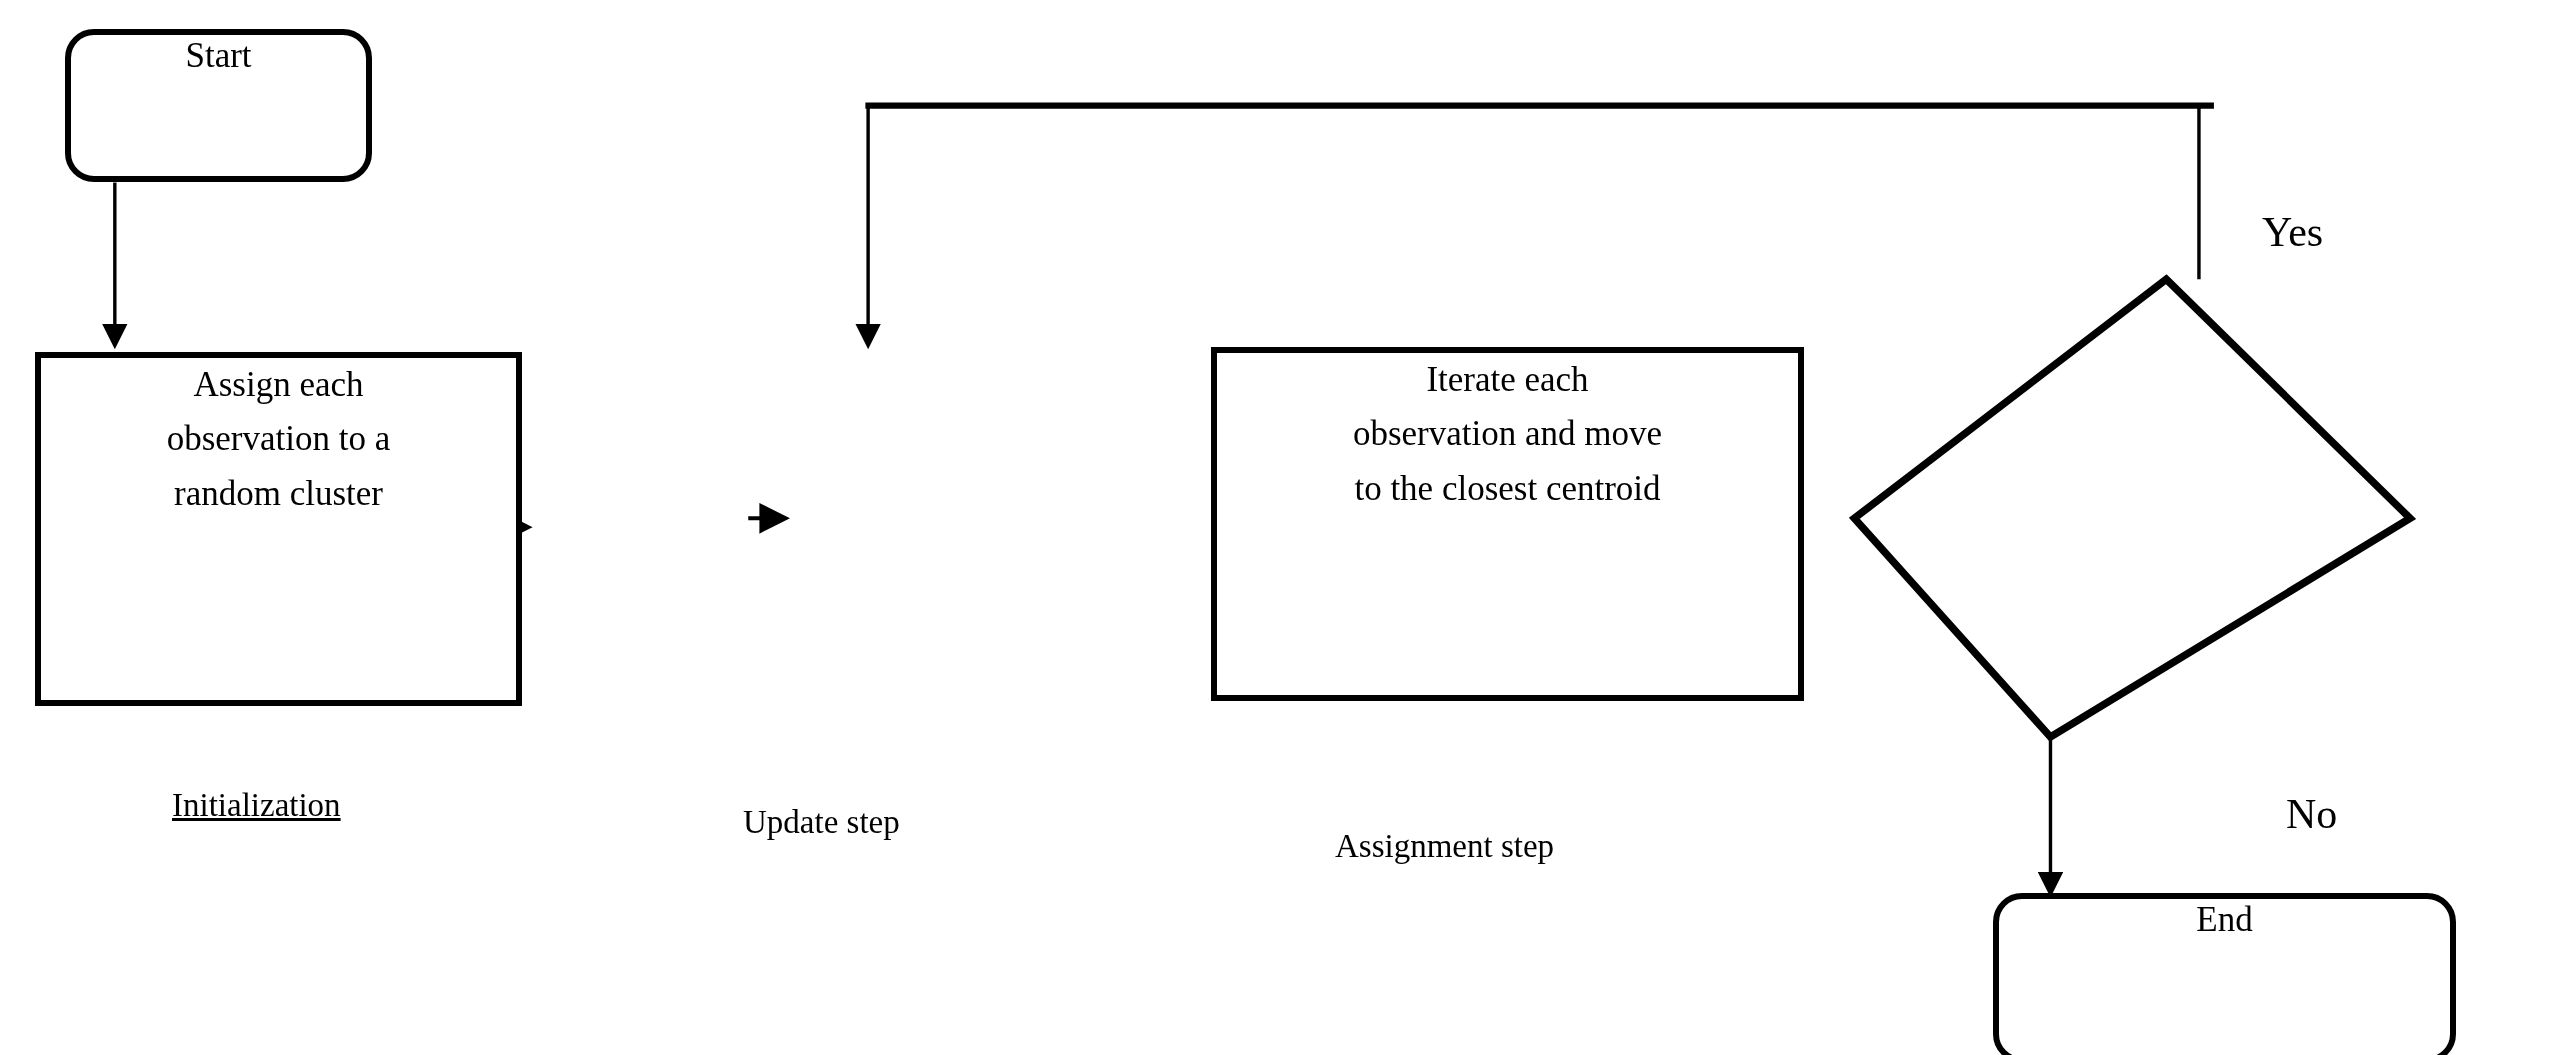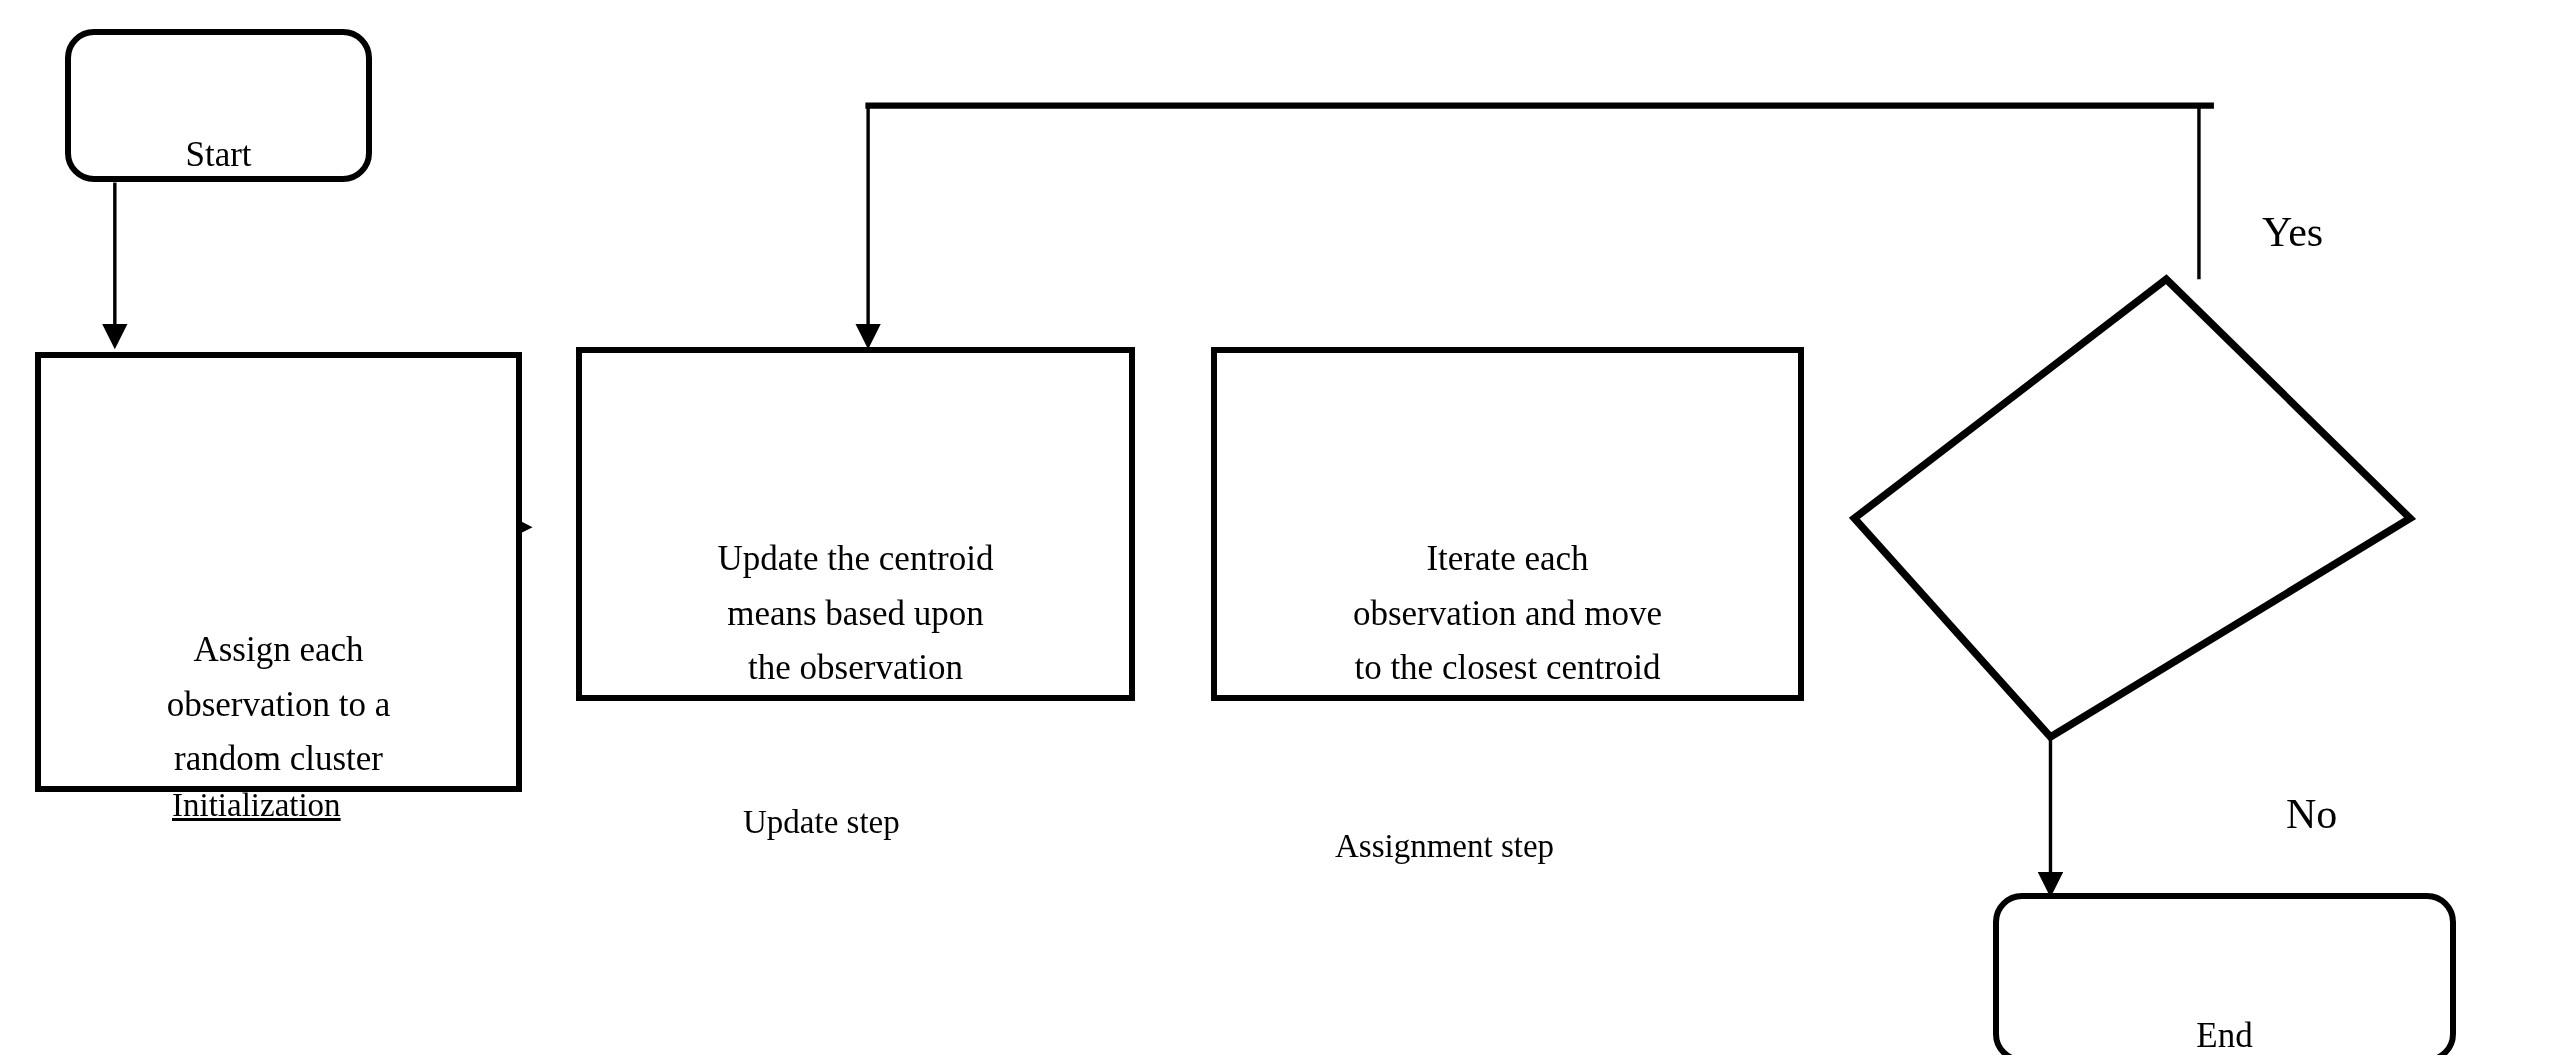--- a/index.html
+++ b/index.html
@@ -4,21 +4,21 @@
 <style>
   html,body{margin:0;padding:0;background:#ffffff;}
   body{font-family:"Liberation Serif", serif;color:#000;}
   #canvas{
     position:relative;
     width:2576px;height:1055px;
     background:#ffffff;
     overflow:hidden;
   }
   svg#edges{position:absolute;left:0;top:0;width:2576px;height:1055px;}
-  .node{position:absolute;box-sizing:border-box;display:flex;align-items:flex-end;justify-content:center;}
+  .node{position:absolute;box-sizing:border-box;display:flex;align-items:flex-start;justify-content:center;}
   .terminator{
     border:6.1px solid #000;border-radius:29px;background:#fff;
   }
   .process{
     border:6.1px solid #000;background:#fff;
   }
   .node-text{
     text-align:center;line-height:1.55;font-size:35px;
     font-family:"Liberation Serif", serif;white-space:pre-line;
     padding:0 9.5px;
@@ -76,31 +76,26 @@
 
     <g>
       <polygon points="3180,410 3538,761 3010,1082 2722,761" fill="#ffffff" stroke="#000000" stroke-width="11"></polygon>
     </g>
   </svg>
 
   <div class="node terminator" style="left:65px;top:29px;width:307px;height:153px;">
     <span class="node-text">Start</span>
   </div>
 
-  <div class="node process" style="left:35px;top:352px;width:487px;height:440px;">
+  <div class="node process" style="left:35px;top:352px;width:487px;height:354px;">
     <span class="node-text">Assign each
 observation to a
 random cluster</span>
   </div>
 
-  <div class="node process" style="left:576px;top:347px;width:559px;height:354px;">
-    <span class="node-text">Update the centroid
-means based upon
-the observation</span>
-  </div>
 
   <div class="node process" style="left:1211px;top:347px;width:593px;height:354px;">
     <span class="node-text">Iterate each
 observation and move
 to the closest centroid</span>
   </div>
 
 
   <div class="node terminator" style="left:1993px;top:893px;width:463px;height:170px;">
     <span class="node-text">End</span>

